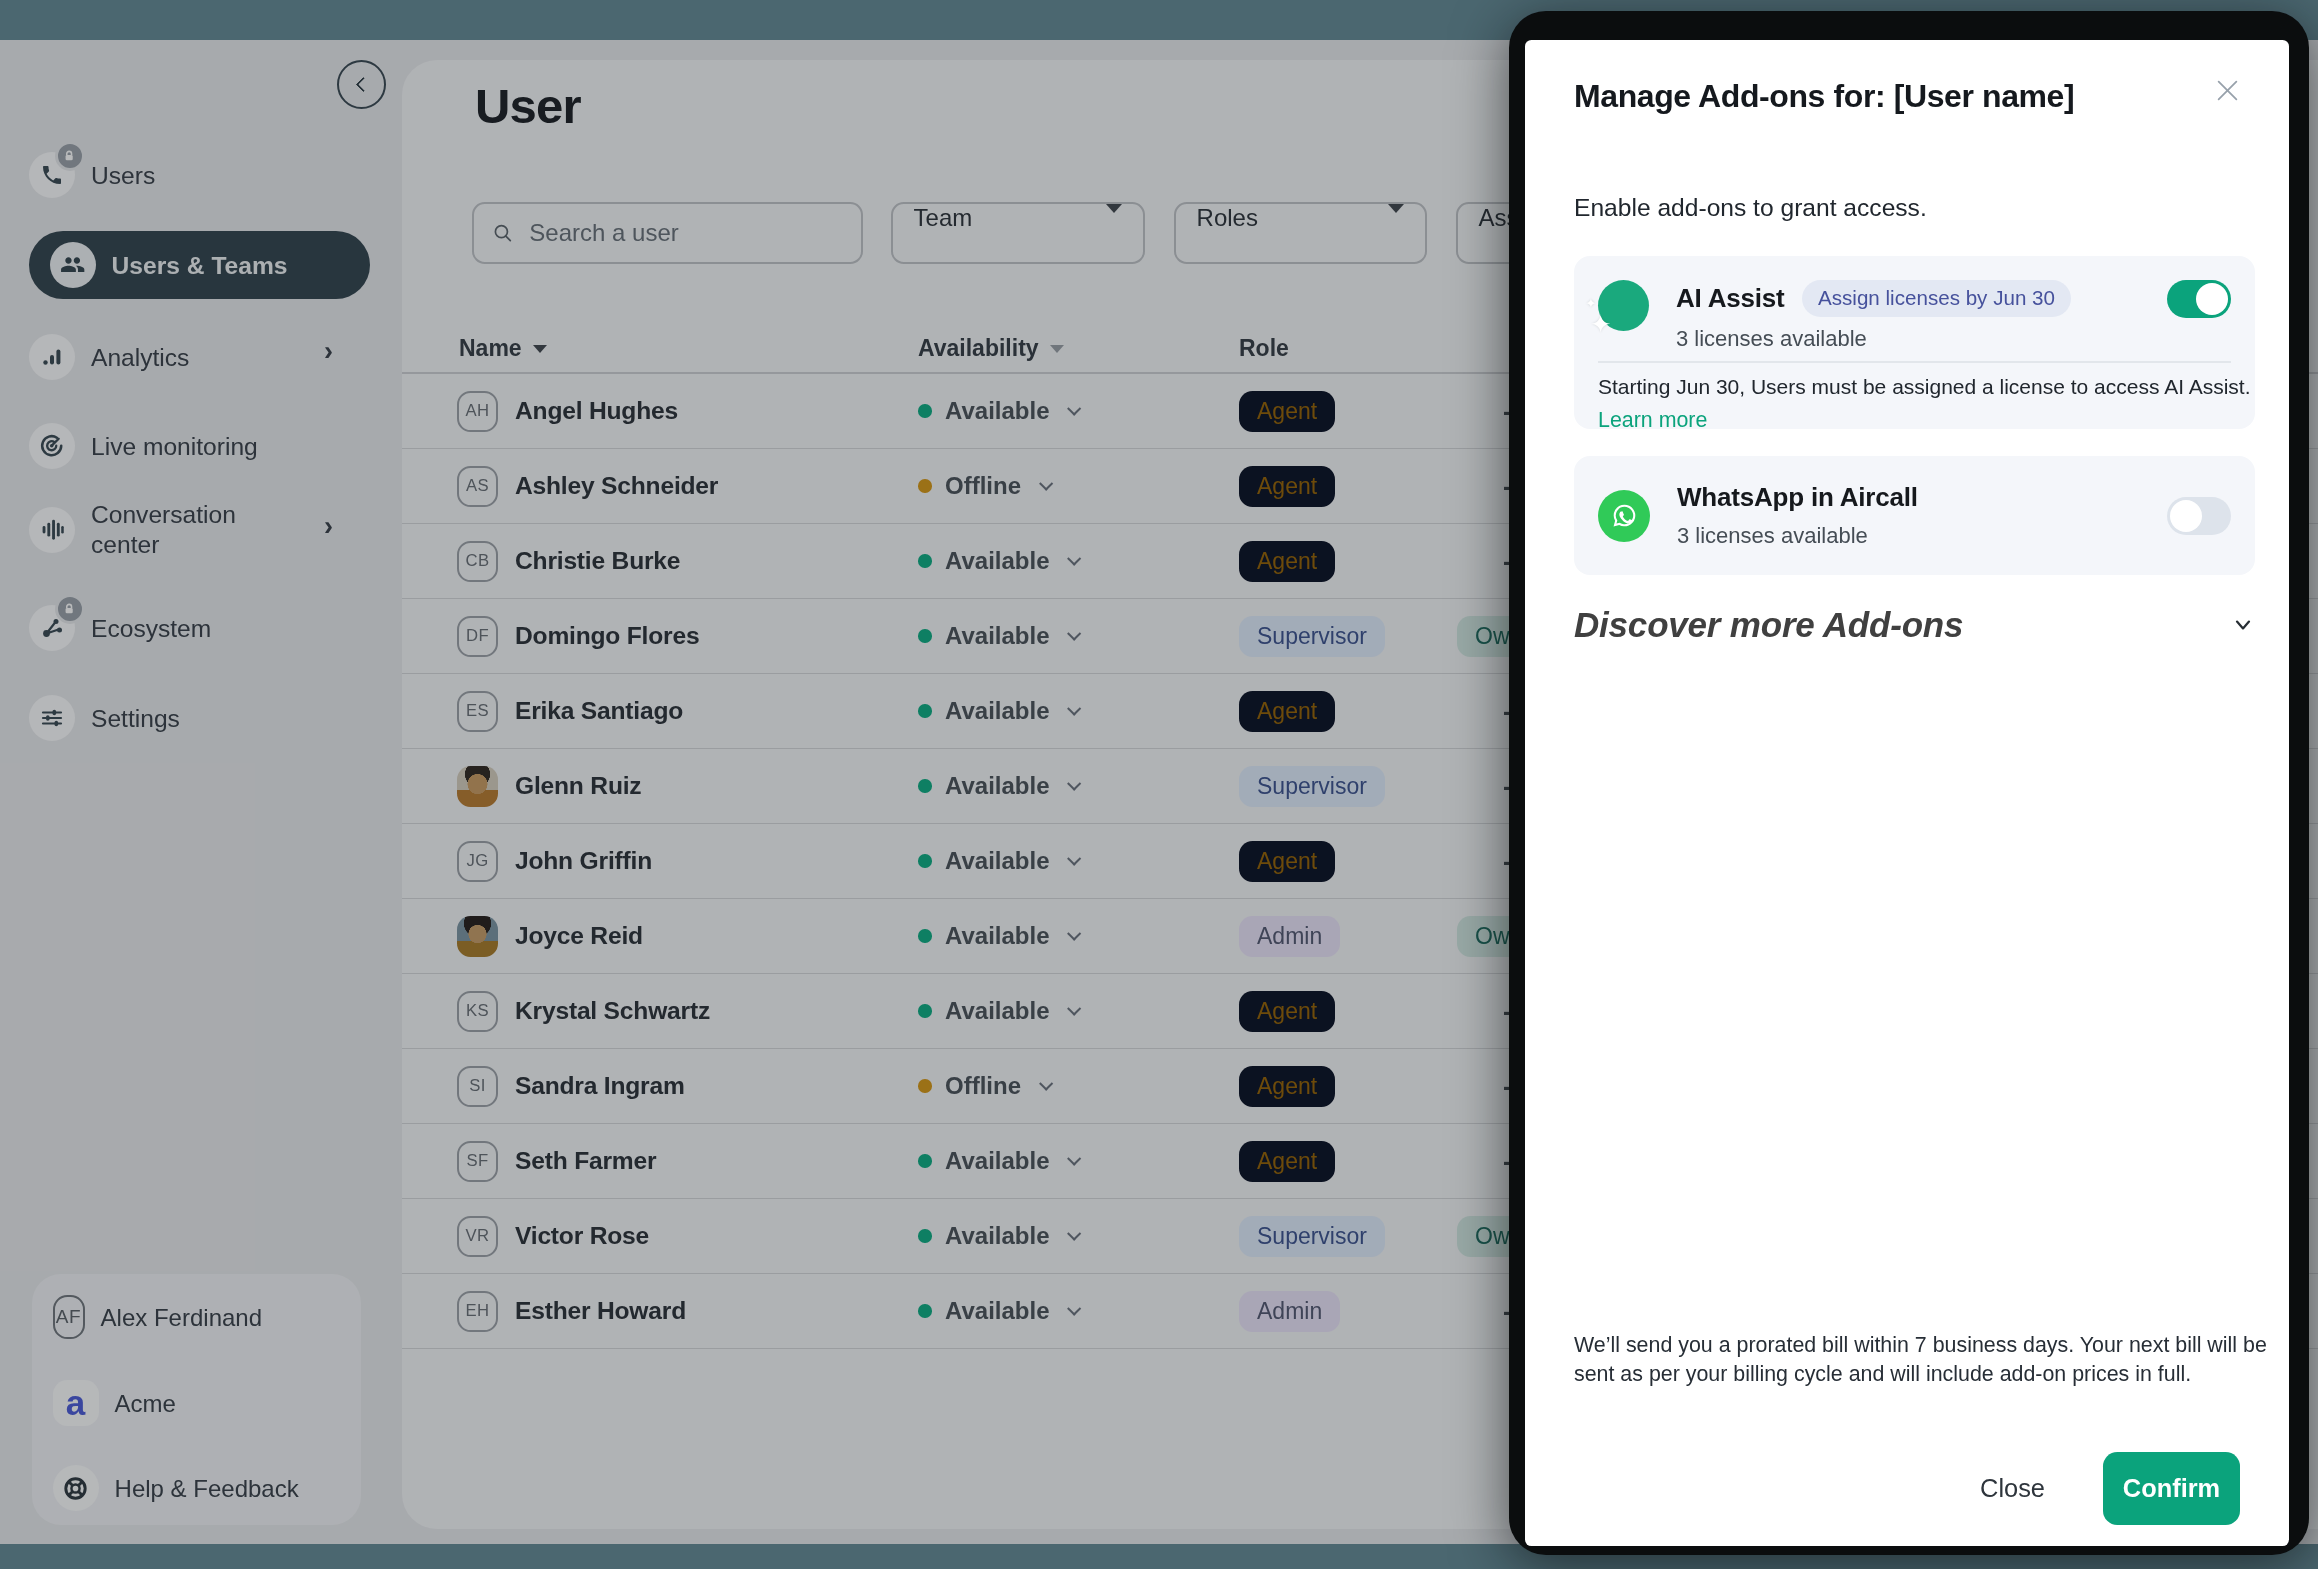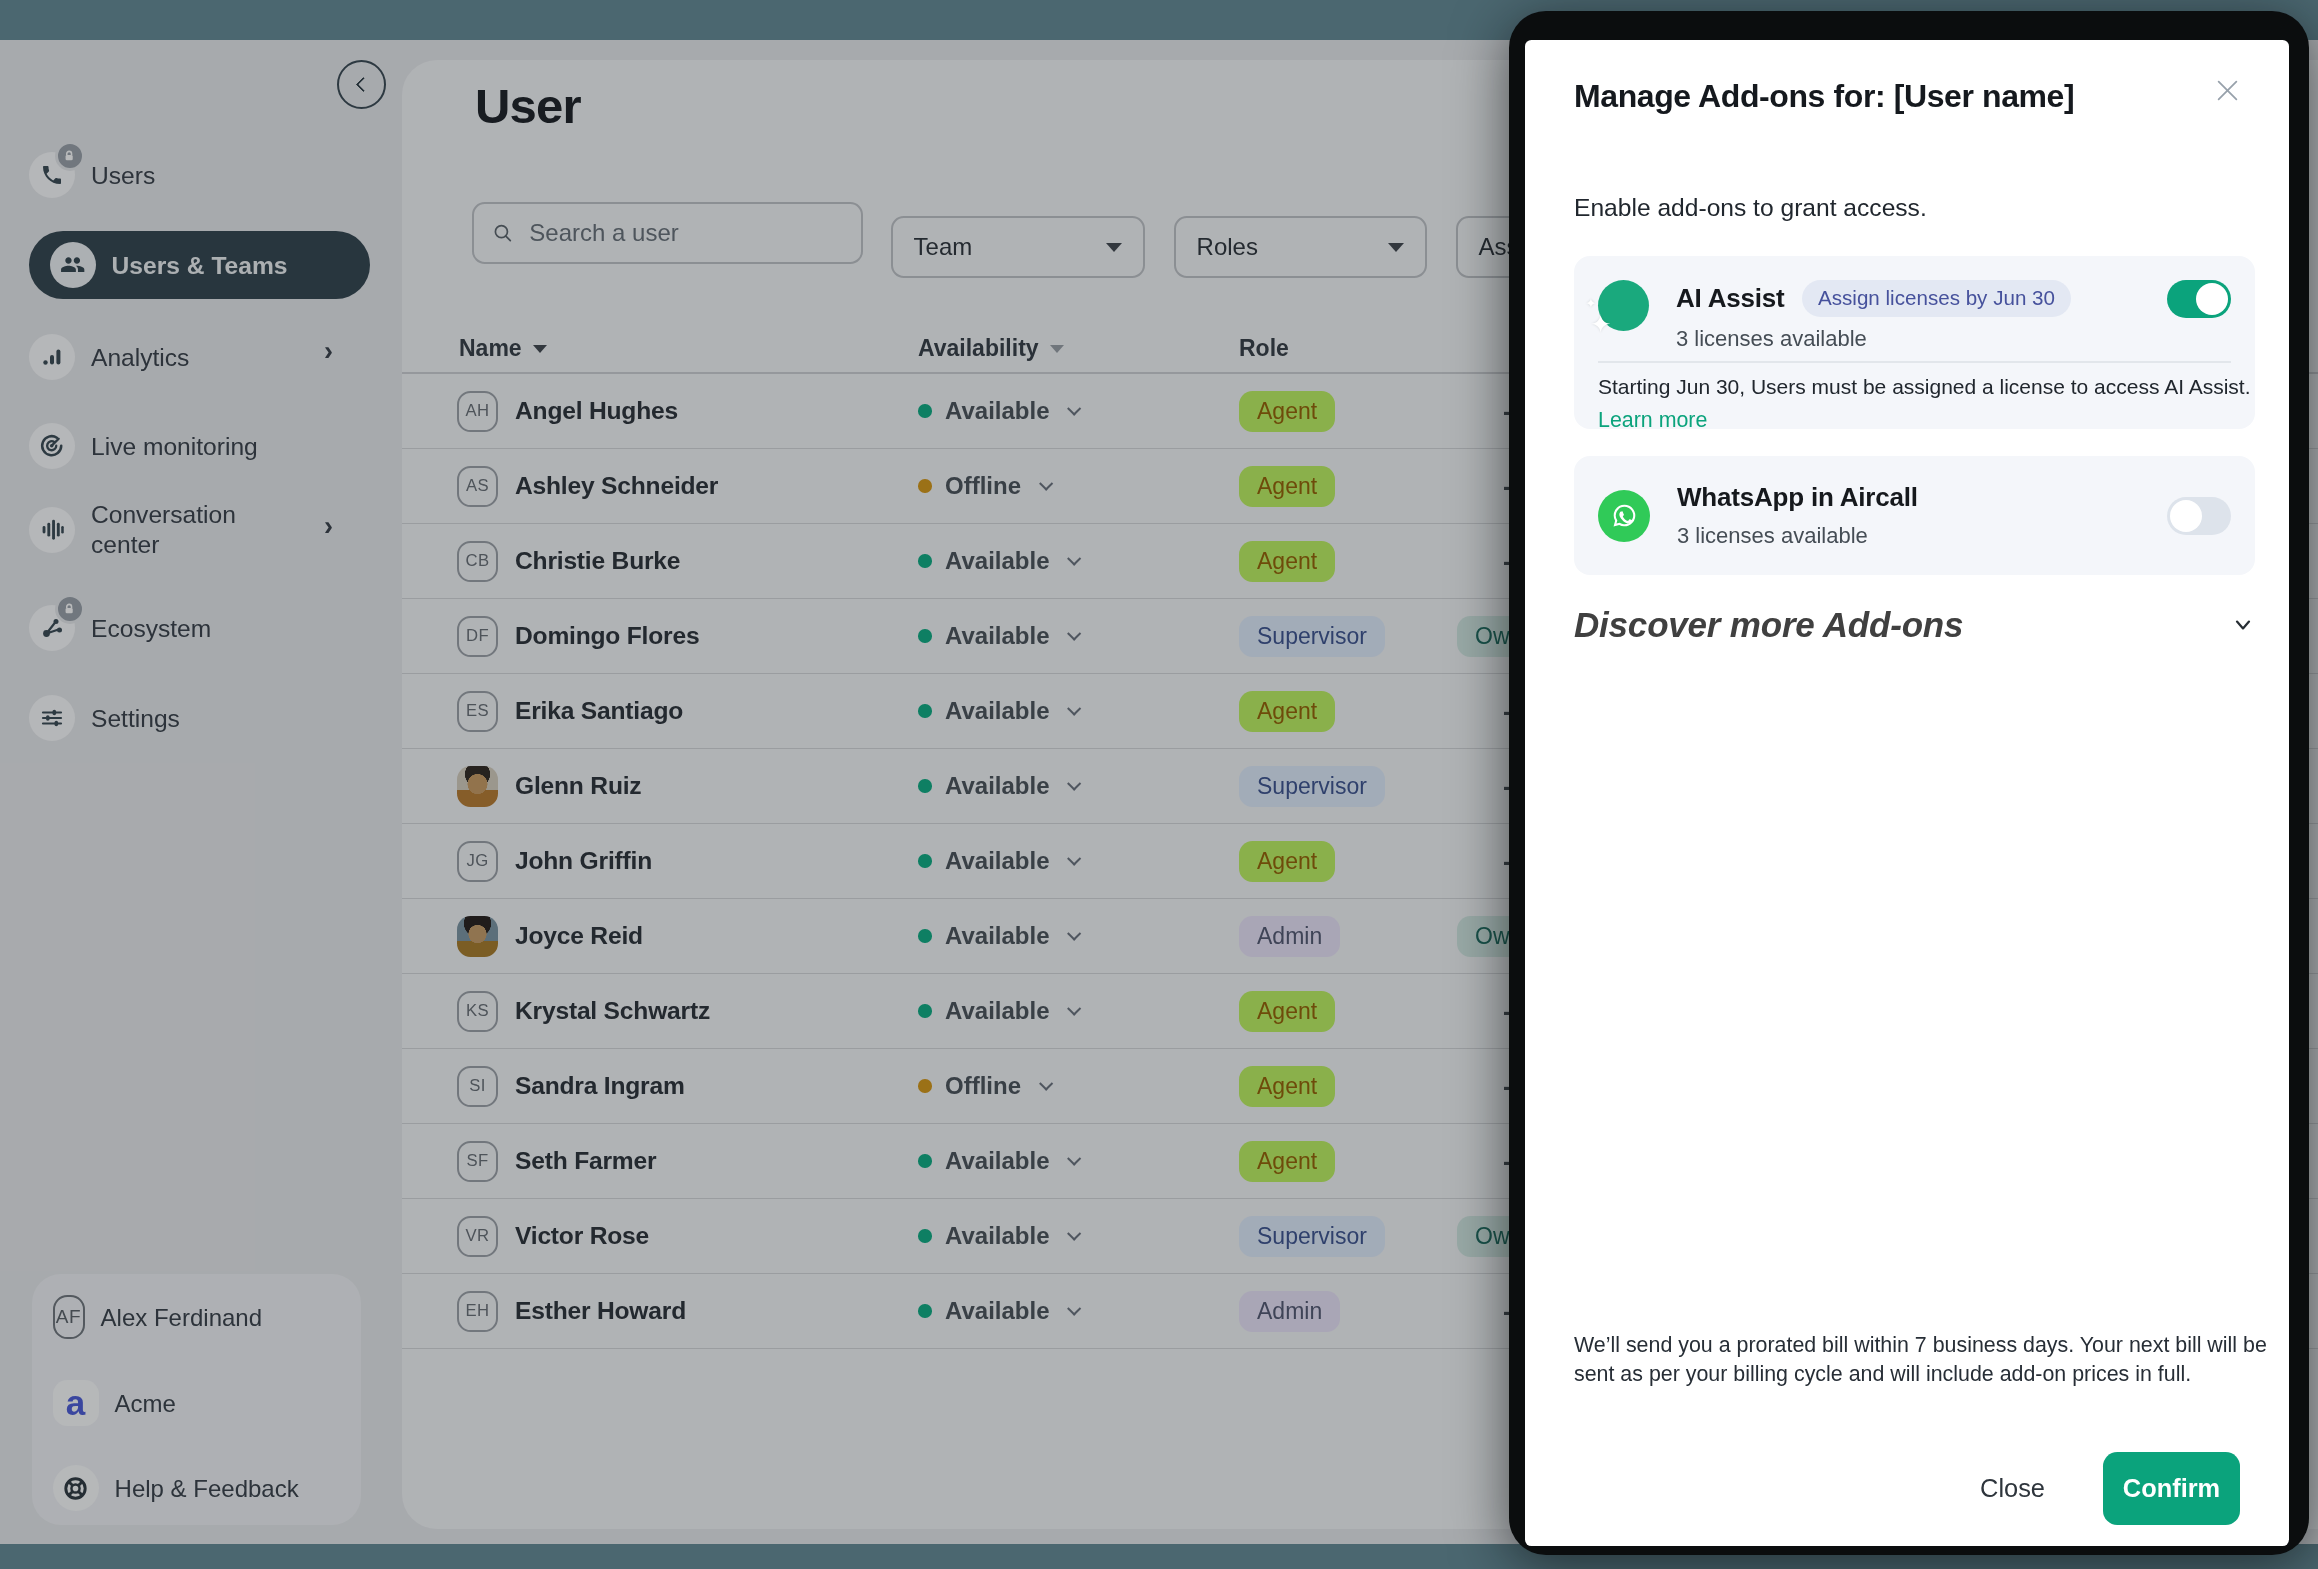--- a/index.html
+++ b/index.html
@@ -33,21 +33,21 @@
     font-size:35px;font-weight:700;color:#4f5fd8;flex:0 0 auto;}
   .help-circle{width:46px;height:46px;border-radius:50%;background:#fbfcfd;display:flex;align-items:center;justify-content:center;flex:0 0 auto;}
   .card-row .side-label{font-size:24px;}
 
   
   .page-title{position:absolute;left:475px;top:78px;font-size:49px;font-weight:700;color:#20252a;letter-spacing:-0.8px;}
   .search-box{position:absolute;left:472px;top:202px;width:391px;height:62px;border:2px solid #c0c4c8;border-radius:12.7px;
     display:flex;align-items:center;padding:0 17.5px;gap:14.3px;}
   .search-box input{border:none;outline:none;background:transparent;font-size:24px;color:#2b3138;width:100%;}
   .search-box input::placeholder{color:#6b747c;}
-  .filter{position:absolute;top:216px;height:62px;border:2px solid #c0c4c8;border-radius:12.7px;display:flex;align-items:center;
+  .filter{position:absolute;top:202px;height:62px;border:2px solid #c0c4c8;border-radius:12.7px;display:flex;align-items:flex-start;
     justify-content:space-between;padding:0 20.6px;cursor:pointer;}
   .filter-label{font-size:24px;color:#31383f;}
   .tri{width:0;height:0;border-left:8px solid transparent;border-right:8px solid transparent;border-top:9.5px solid #454c53;}
   .f-team{left:891px;width:254px;}
   .f-roles{left:1174px;width:253px;}
   .f-assign{left:1456px;width:253px;}
 
   .thead{position:absolute;top:324px;left:402px;right:0;height:48px;}
   .th{position:absolute;font-size:23px;font-weight:700;color:#3a424a;display:flex;align-items:center;gap:11px;}
   .th .tri{border-left-width:7.1px;border-right-width:7.1px;border-top-width:8.7px;}
@@ -67,21 +67,21 @@
     linear-gradient(180deg,#7e98a6 60%,#a97f2f 61%);}
   .tname{position:absolute;left:113px;top:0;height:100%;display:flex;align-items:center;font-size:24.6px;font-weight:700;color:#30363d;letter-spacing:-0.2px;}
   .avail{position:absolute;left:516px;top:0;height:100%;display:flex;align-items:center;gap:13.5px;cursor:pointer;font-weight:bold;}
   .dot{width:13.5px;height:13.5px;border-radius:50%;}
   .dot-available{background:#12ae85;}
   .dot-offline{background:#d69a1c;}
   .avail em{font-size:24px;color:#4e565e;}
   .chev{width:10.3px;height:10.3px;border-right:2.4px solid #6d7580;border-bottom:2.4px solid #6d7580;transform:rotate(45deg) translate(-1.6px,-1.6px);margin-left:6.4px;}
   .badge{height:41px;border-radius:13.5px;display:flex;align-items:center;padding:0 18px;font-size:23px;white-space:nowrap;}
   .role{position:absolute;left:837px;top:16.7px;}
-  .role-agent{background:#bef264;color:#97660b;}
+  .role-agent{background:#0f172a;color:#97660b;}
   .role-supervisor{background:#e0ecfb;color:#405792;}
   .role-admin{background:#e9e3f8;color:#565c75;}
   .assign-dash{position:absolute;left:1101px;top:0;height:100%;display:flex;align-items:center;font-size:32px;font-weight:700;color:#474e55;}
   .owner{position:absolute;left:1055px;top:16.7px;background:#d2e8e2;color:#206e61;}
 
   
   .dim{position:absolute;inset:0;background:rgba(5,8,10,0.28);z-index:40;}
 
   
   .bezel{position:absolute;left:1509px;top:11px;width:800px;height:1544px;background:#0b0d0e;border-radius:37px;

